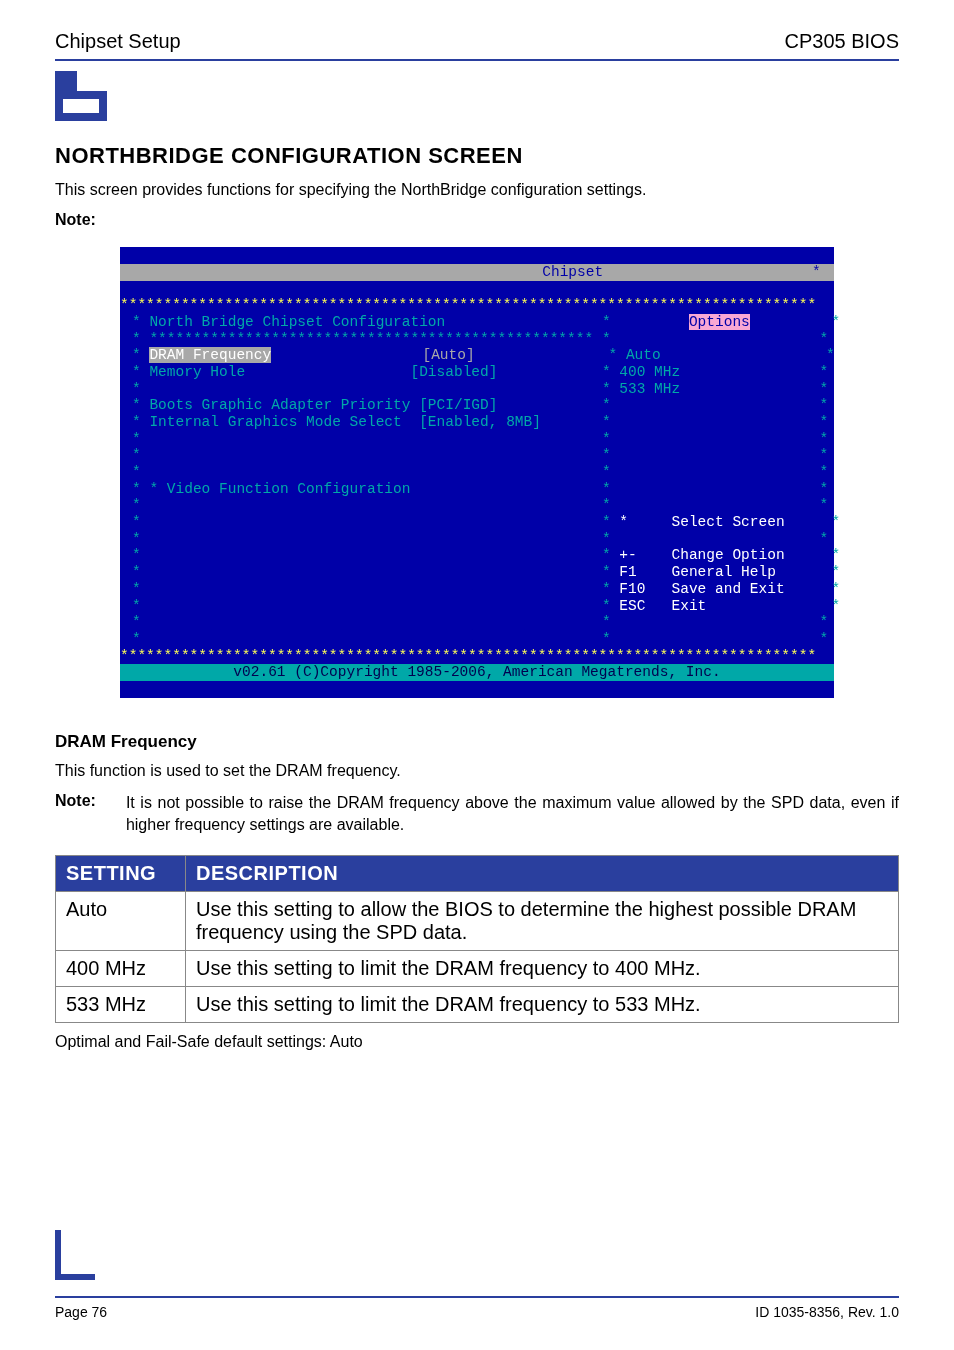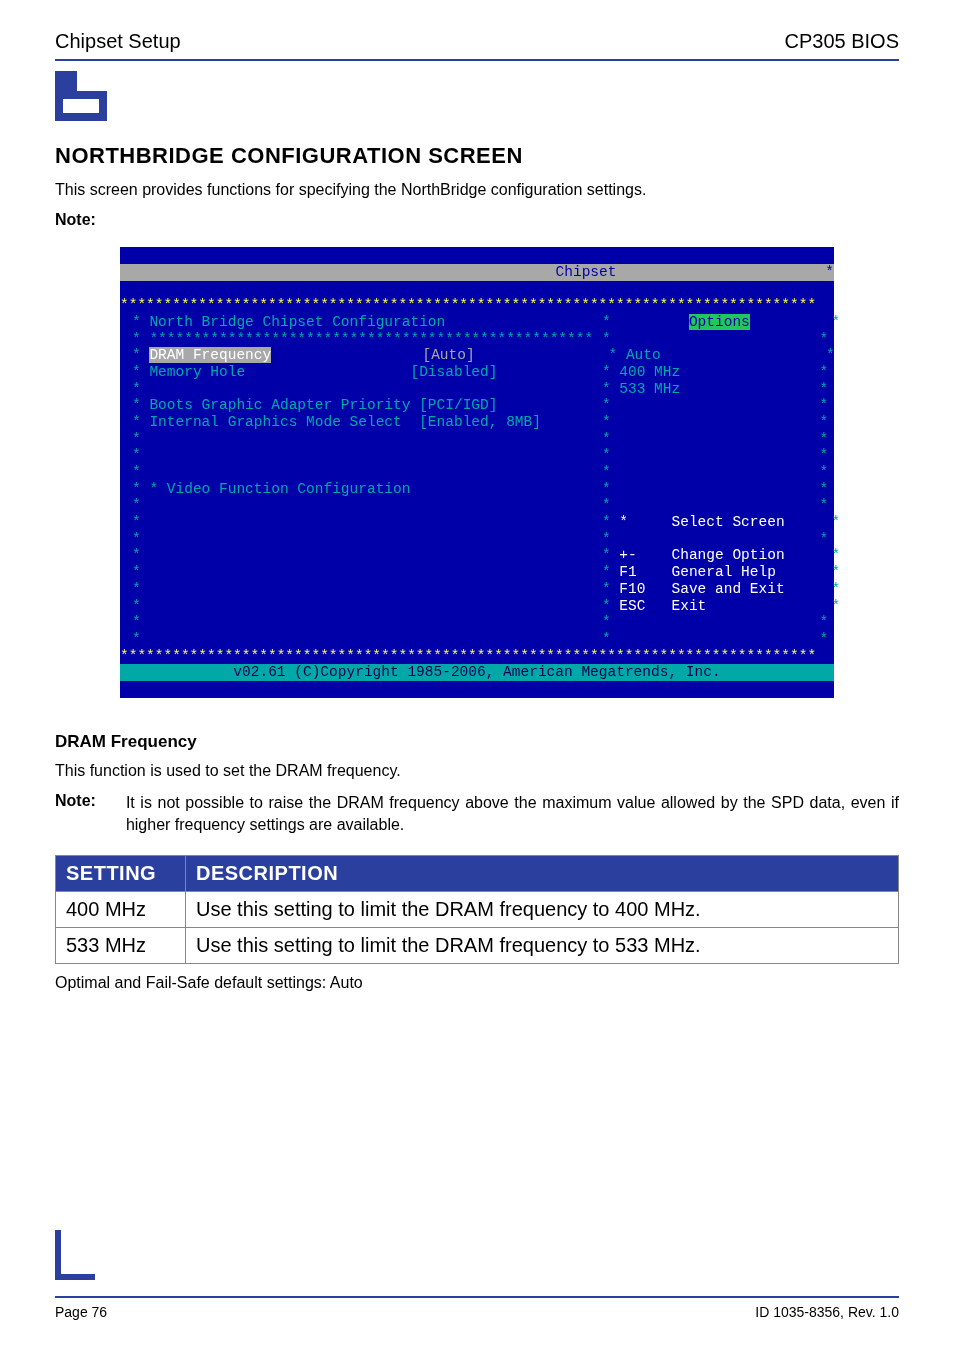--- a/index.html
+++ b/index.html
@@ -58,29 +58,29 @@
     color: #00a8a8;
     margin: 8px auto 34px auto;
     width: 714px;
     white-space: pre;
     position: relative;
   }
   .bios .titlebar {
     background: #a8a8a8;
     color: #0000a8;
     display: block;
-    text-align: right;
+    text-align: center;
   }
   .bios .titlebar .title-chipset { color: #0000a8; }
   .bios .yellow { color: #ffff55; }
   .bios .white  { color: #ffffff; }
   .bios .gray   { color: #a8a8a8; }
   .bios .cyan   { color: #00a8a8; margin-left: 12px; }
   .bios .hl     { background: #a8a8a8; color: #ffffff; }
-  .bios .hlbox  { background: #22c55e; color: #0000a8; }
+  .bios .hlbox  { background: #f9a8d4; color: #0000a8; }
   .bios .bottombar {
     background: #00a8a8;
     color: #000050;
     display: block;
     text-align: center;
   }
 
   
   h3.sub { font-size: 17px; font-weight: bold; margin-bottom: 8px; }
 
@@ -188,20 +188,24 @@
 
 <table class="setting-table">
   <thead>
     <tr>
       <th>SETTING</th>
       <th>DESCRIPTION</th>
     </tr>
   </thead>
   <tbody>
     <tr>
+      <td>Auto</td>
+      <td>Use this setting to allow the BIOS to determine the highest possible DRAM frequency using the SPD data.</td>
+    </tr>
+    <tr>
       <td>400 MHz</td>
       <td>Use this setting to limit the DRAM frequency to 400 MHz.</td>
     </tr>
     <tr>
       <td>533 MHz</td>
       <td>Use this setting to limit the DRAM frequency to 533 MHz.</td>
     </tr>
   </tbody>
 </table>
 

